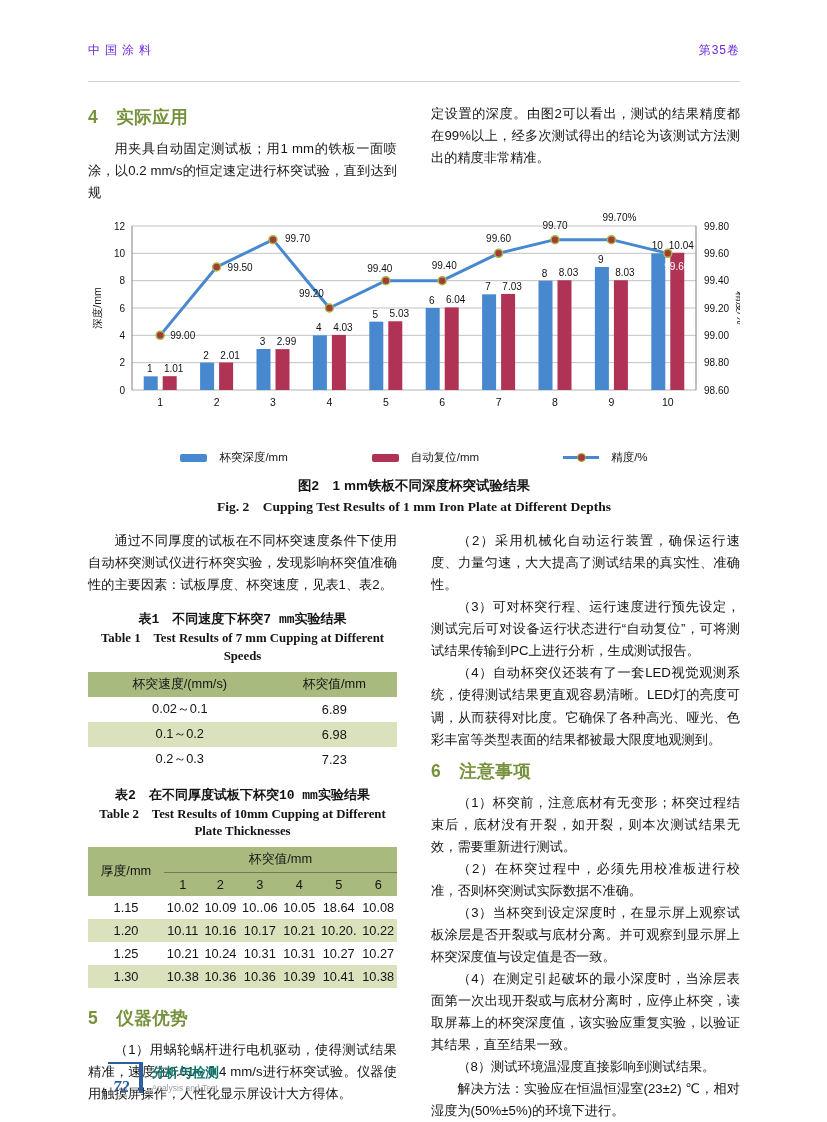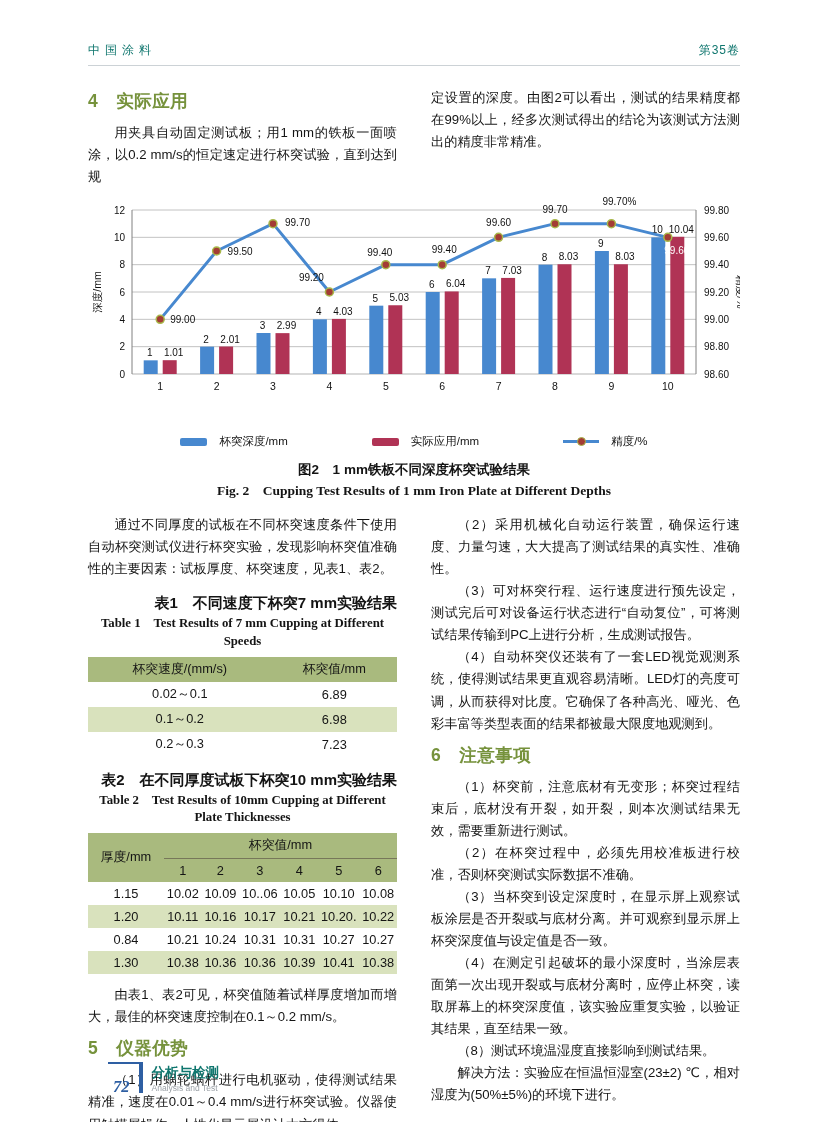--- a/index.html
+++ b/index.html
@@ -5,21 +5,21 @@
   * { box-sizing: border-box; }
   html,body { margin:0; padding:0; }
   body {
     width:827px; height:1122px; background:#ffffff; position:relative;
     font-family:"Liberation Sans","DejaVu Sans",sans-serif; color:#141414;
   }
   .page { position:absolute; inset:0; padding:42px 87px 0 88px; }
 
   
   .running-head { display:flex; justify-content:space-between; align-items:flex-end;
-    color:#0f766e; font-size:12px; padding-bottom:6px; border-bottom:1px solid #ccd2d6; }
+    color:#6d28d9; font-size:12px; padding-bottom:22px; border-bottom:1px solid #ccd2d6; }
   .running-head .journal { letter-spacing:5px; }
   .running-head .volume { letter-spacing:1px; }
 
   
   .cols { display:flex; gap:34px; }
   .col { width:318px; }
   .row1 { margin-top:15px; }
 
   h2.sec { color:#76923c; font-size:17.5px; font-weight:bold; margin:8px 0 9px; letter-spacing:0.5px; }
   p.body { font-size:13.2px; line-height:1.67; text-align:justify; margin:0 0 0 0; }
@@ -34,21 +34,21 @@
   .swatch-line { position:relative; width:36px; height:9px; }
   .swatch-line .ln { position:absolute; top:3px; left:0; right:0; height:3px; }
   .swatch-line .dot { position:absolute; left:14px; top:0; width:9px; height:9px; border-radius:50%;
      background:#a33c35; border:1.5px solid #a8b84a; }
   .figcap-cn { text-align:center; font-weight:bold; font-size:13.5px; margin-top:12px; }
   .figcap-en { text-align:center; font-weight:bold; font-size:13.5px; font-family:"Liberation Serif","DejaVu Serif",serif; margin-top:3px; }
 
   .row2 { margin-top:14px; }
 
   
-  .tablecap-cn { text-align:right; font-weight:bold; font-size:15px; margin:14px 0 2px; }
+  .tablecap-cn { text-align:center; font-weight:bold; font-size:13px; margin:14px 0 2px;font-family:Liberation Mono, monospace; }
   .tablecap-en { text-align:center; font-weight:bold; font-size:12.8px; line-height:1.35;
      font-family:"Liberation Serif","DejaVu Serif",serif; margin-bottom:7px; }
   table.data { width:100%; border-collapse:collapse; font-size:12.8px; }
   table.data th, table.data td { text-align:center; padding:4px 2px; font-weight:normal; }
   table.data thead th { background:var(--thbg); }
   table.data tbody tr.alt { background:var(--altbg); }
   table.data th.group { border-bottom:1px solid #77775a; }
   table.data .colw-first { width:76px; } .gap10 { height:10px; }
 
   
@@ -179,21 +179,21 @@
           <text x="13" y="96" font-size="10.5" text-anchor="middle" fill="#111" transform="rotate(-90 13 96)">深度/mm</text>
           <text x="649" y="96" font-size="10.5" text-anchor="middle" fill="#111" transform="rotate(90 649 96)">精度/%</text>
         </svg></div>
     <div class="legend">
       <div class="legend-item">
         <span class="swatch-bar" id="sw-blue" style="background: rgb(71, 136, 207);"></span>
         <span>杯突深度/mm</span>
       </div>
       <div class="legend-item">
         <span class="swatch-bar" id="sw-red" style="background: rgb(176, 51, 85);"></span>
-        <span>实际应用/mm</span>
+        <span>自动复位/mm</span>
       </div>
       <div class="legend-item">
         <span class="swatch-line">
           <span class="ln" id="sw-line" style="background: rgb(71, 136, 207);"></span>
             <span class="dot"></span>
         </span>
         <span>精度/%</span>
       </div>
     </div>
     <div class="figcap-cn">图2　1 mm铁板不同深度杯突试验结果</div>
@@ -250,55 +250,54 @@
               <th>6</th>
             </tr>
           </thead>
           <tbody>
             <tr>
               <td>1.15</td>
               <td>10.02</td>
               <td>10.09</td>
               <td>10..06</td>
               <td>10.05</td>
-              <td>10.10</td>
+              <td>18.64</td>
               <td>10.08</td>
             </tr>
             <tr class="alt">
               <td>1.20</td>
               <td>10.11</td>
               <td>10.16</td>
               <td>10.17</td>
               <td>10.21</td>
               <td>10.20.</td>
               <td>10.22</td>
             </tr>
             <tr>
-              <td>0.84</td>
+              <td>1.25</td>
               <td>10.21</td>
               <td>10.24</td>
               <td>10.31</td>
               <td>10.31</td>
               <td>10.27</td>
               <td>10.27</td>
             </tr>
             <tr class="alt">
               <td>1.30</td>
               <td>10.38</td>
               <td>10.36</td>
               <td>10.36</td>
               <td>10.39</td>
               <td>10.41</td>
               <td>10.38</td>
             </tr>
           </tbody>
         </table>
 
       <div class="gap10"></div>
-      <p class="body ind">由表1、表2可见，杯突值随着试样厚度增加而增大，最佳的杯突速度控制在0.1～0.2 mm/s。</p>
       <h2 class="sec">5　仪器优势</h2>
       <p class="body ind">（1）用蜗轮蜗杆进行电机驱动，使得测试结果精准，速度在0.01～0.4 mm/s进行杯突试验。仪器使用触摸屏操作，人性化显示屏设计大方得体。</p>
     </div>
 
     <div class="col">
       <p class="body ind">（2）采用机械化自动运行装置，确保运行速度、力量匀速，大大提高了测试结果的真实性、准确性。</p>
       <p class="body ind">（3）可对杯突行程、运行速度进行预先设定，测试完后可对设备运行状态进行“自动复位”，可将测试结果传输到PC上进行分析，生成测试报告。</p>
       <p class="body ind">（4）自动杯突仪还装有了一套LED视觉观测系统，使得测试结果更直观容易清晰。LED灯的亮度可调，从而获得对比度。它确保了各种高光、哑光、色彩丰富等类型表面的结果都被最大限度地观测到。</p>
       <h2 class="sec">6　注意事项</h2>
       <p class="body ind">（1）杯突前，注意底材有无变形；杯突过程结束后，底材没有开裂，如开裂，则本次测试结果无效，需要重新进行测试。</p>

